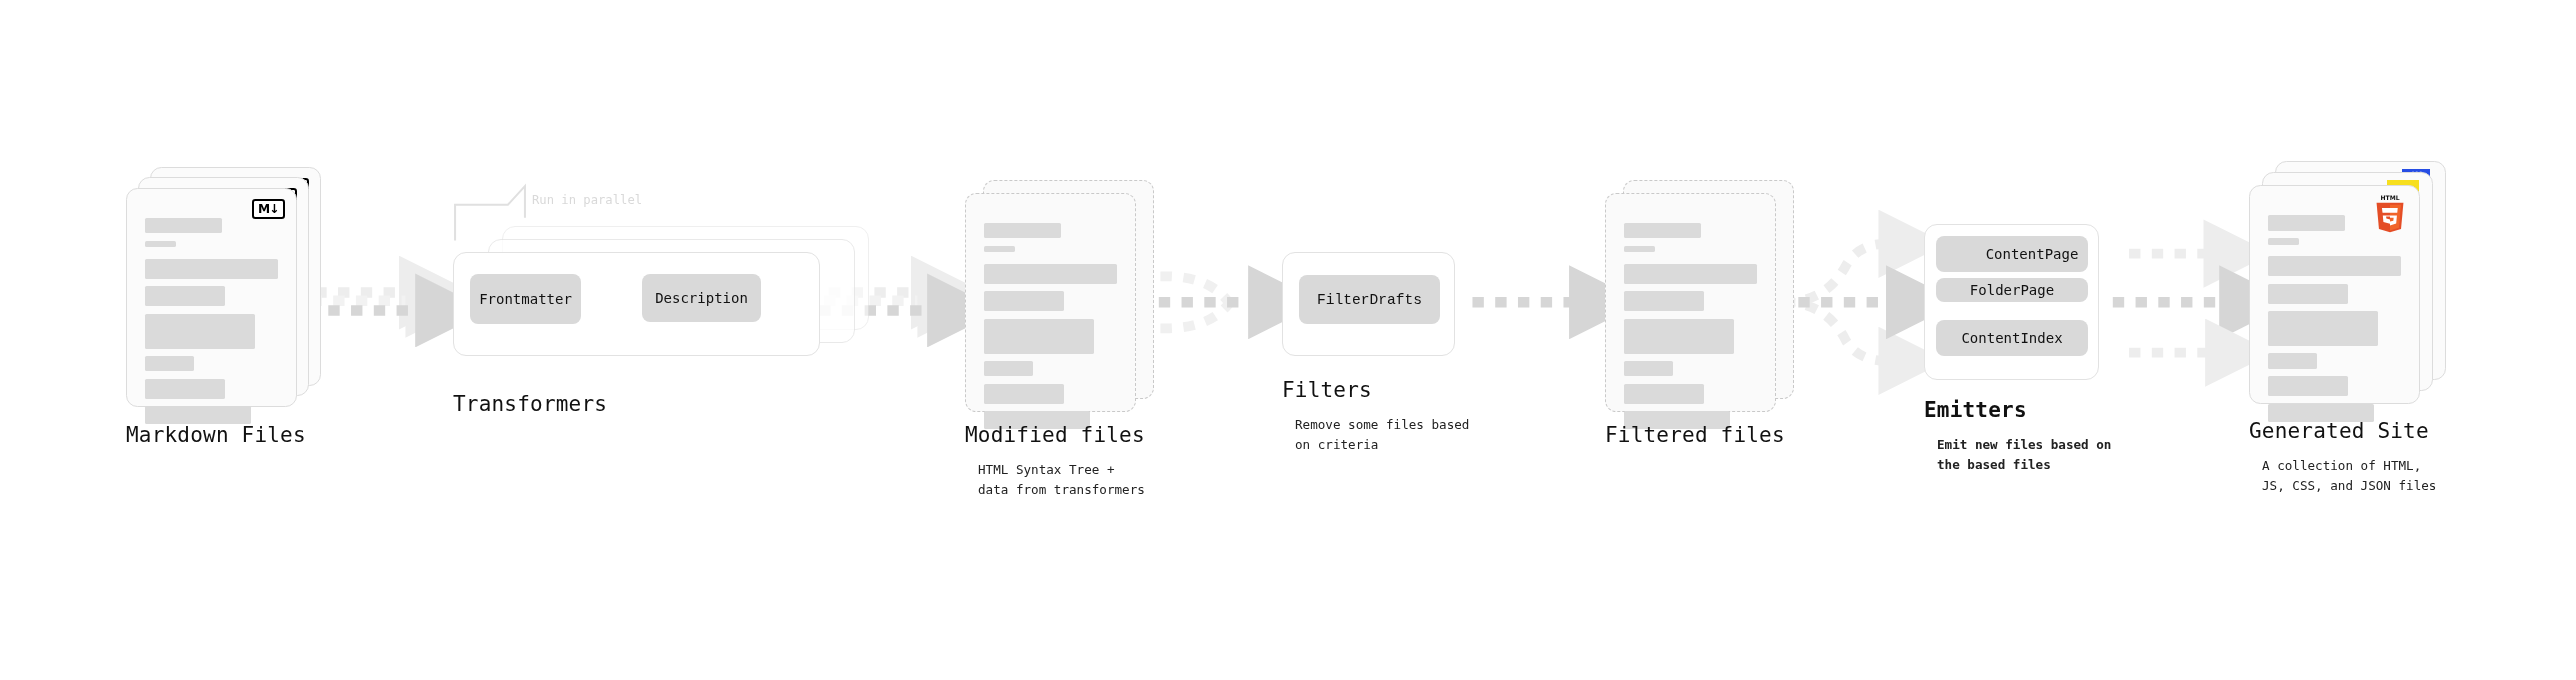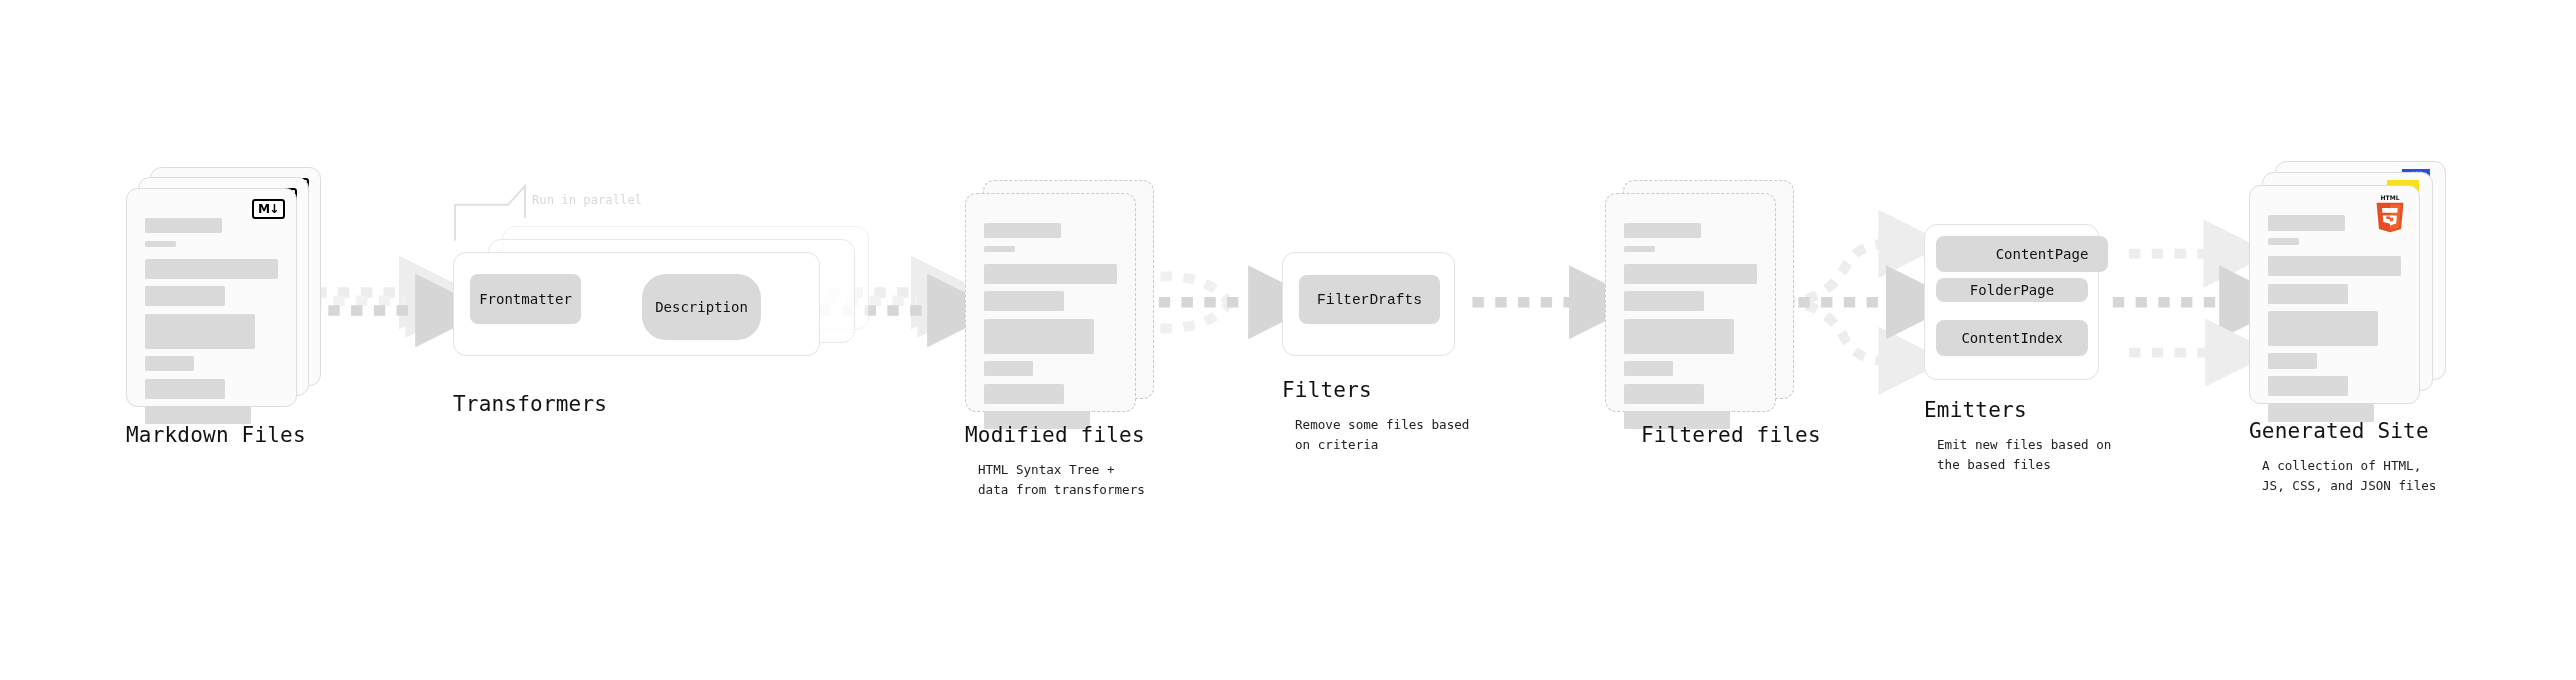--- a/index.html
+++ b/index.html
@@ -243,21 +243,21 @@
     <div class="proc" style="left:488px; top:239px; width:367px; height:104px; opacity:.75;"></div>
 
     <div class="pill" style="position:absolute;left:518px;top:257px;width:104px;height:57px;opacity:.45;"></div>
     <div class="pill" style="position:absolute;left:666px;top:257px;width:104px;height:57px;opacity:.45;"></div>
     <div class="pill" style="position:absolute;left:510px;top:267px;width:104px;height:57px;opacity:.6;"></div>
     <div class="pill" style="position:absolute;left:657px;top:267px;width:114px;height:57px;opacity:.6;"></div>
 
     <div class="proc" style="left:453px; top:252px; width:367px; height:104px;"></div>
 
     <div class="pill" style="position:absolute;left:470px;top:274px;width:111px;height:50px;font-size:14px;">Frontmatter</div>
-    <div class="pill" style="position:absolute;left:642px;top:274px;width:119px;height:66px;font-size:14px;border-radius:24px;">Description</div>
+    <div class="pill" style="position:absolute;left:642px;top:274px;width:119px;height:48px;font-size:14px;">Description</div>
 
     <div style="position:absolute;left:532px;top:193px;font-size:12.2px;color:#d9d9d9;white-space:nowrap;">Run in parallel</div>
   </div>
 
   <div class="stage-label" style="left:453px; top:392px;">
     <div class="stage-title">Transformers</div>
   </div>
 
   <div class="doc-stack" style="left:965px; top:180px;">
     <div class="doc dashed" style="left:18px; top:0px;"></div>
@@ -298,31 +298,31 @@
         <div class="ln h-sub"></div>
         <div class="ln b1"></div>
         <div class="ln b2"></div>
         <div class="ln b3"></div>
         <div class="ln b4"></div>
         <div class="ln b5"></div>
         <div class="ln b6"></div>
       </div>
     </div>
   </div>
-  <div class="stage-label" style="left:1605px; top:423px;margin-left:36px;">
+  <div class="stage-label" style="left:1605px; top:423px;">
     <div class="stage-title">Filtered files</div>
   </div>
 
   <div>
     <div class="proc" style="left:1924px; top:224px; width:175px; height:156px;"></div>
-    <div class="pill" style="position:absolute;left:1936px;top:236px;width:172px;height:36px;font-size:14px;padding-left:40px;">ContentPage</div>
+    <div class="pill" style="position:absolute;left:1936px;top:236px;width:152px;height:36px;font-size:14px;padding-left:40px;">ContentPage</div>
     <div class="pill" style="position:absolute;left:1936px;top:278px;width:152px;height:24px;font-size:14px;">FolderPage</div>
     <div class="pill" style="position:absolute;left:1936px;top:320px;width:152px;height:36px;font-size:14px;">ContentIndex</div>
   </div>
-  <div class="stage-label" style="left:1924px; top:398px;">
+  <div class="stage-label" style="left:1924px; top:398px;font-weight:bold;">
     <div class="stage-title">Emitters</div>
     <div class="stage-desc">Emit new files based on
 the based files</div>
   </div>
 
   <div class="doc-stack" style="left:2249px; top:161px;">
     <div class="doc" style="left:26px; top:0px;">
       <div class="badge-css3">CSS</div>
     </div>
     <div class="doc" style="left:13px; top:11.4px;">

